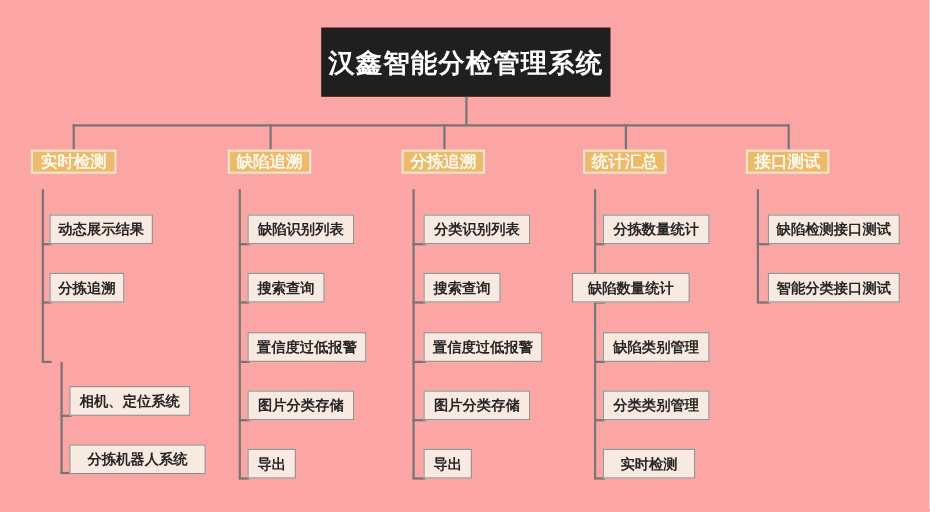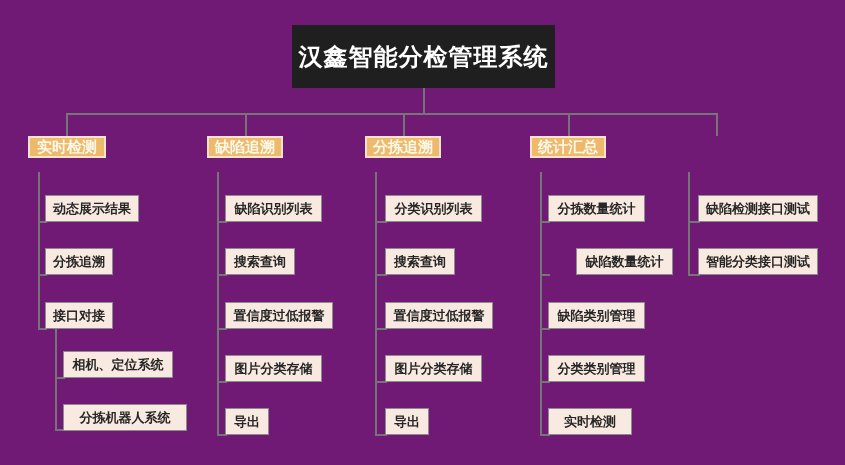--- a/index.html
+++ b/index.html
@@ -3,21 +3,21 @@
 <meta charset="utf-8">
 <style>
   :root{
     --root_bg:#1f1f1f; --root_text:#ffffff;
     --branch_bg:#edb96b; --branch_border:#f6e2cf; --branch_text:#fdf8ec;
     --leaf_bg:#f8eae0; --leaf_border:#8c8c8c; --leaf_text:#262626;
     --line:#757575;
   }
   html,body{margin:0;padding:0;background:#ffffff;}
   body{font-family:"Liberation Sans","DejaVu Sans",sans-serif;}
-  #canvas{position:relative;width:845px;height:465px;background:#701a75;overflow:hidden;}
+  #canvas{position:relative;width:845px;height:465px;background:#fca5a5;overflow:hidden;}
   .node{position:absolute;box-sizing:border-box;display:flex;align-items:center;justify-content:center;white-space:nowrap;overflow:hidden;}
   .root{background:var(--root_bg);color:var(--root_text);font-size:24px;font-weight:bold;letter-spacing:1px;}
   .branch{background:var(--branch_bg);border:2px solid var(--branch_border);color:var(--branch_text);font-size:15px;font-weight:bold;height:22px;}
   .leaf{background:var(--leaf_bg);border:1.5px solid var(--leaf_border);color:var(--leaf_text);font-size:13px;font-weight:bold;height:27px;}
   .vln{position:absolute;width:1.5px;background:var(--line);}
   .hln{position:absolute;height:1.5px;background:var(--line);}
 </style>
 </head>
 <body>
 
@@ -33,21 +33,20 @@
   <div class="vln" style="left:568px;top:113px;height:23px"></div>
   <div class="vln" style="left:716px;top:113px;height:23px"></div>
 
   <div class="node branch" style="left:28px;top:136px;width:78px">实时检测</div>
   <div class="vln" style="left:38px;top:172px;height:157px"></div>
   <div class="hln" style="left:38px;top:221px;width:9px"></div>
   <div class="hln" style="left:38px;top:274px;width:9px"></div>
   <div class="hln" style="left:38px;top:328px;width:9px"></div>
   <div class="node leaf" style="left:45px;top:195px;width:94px">动态展示结果</div>
   <div class="node leaf" style="left:45px;top:248px;width:68px">分拣追溯</div>
-  <div class="node leaf" style="left:45px;top:302px;width:68px">接口对接</div>
 
   <div class="vln" style="left:55px;top:329px;height:101px"></div>
   <div class="hln" style="left:55px;top:377px;width:10px"></div>
   <div class="hln" style="left:55px;top:429px;width:10px"></div>
   <div class="node leaf" style="left:63px;top:351px;width:110px">相机、定位系统</div>
   <div class="node leaf" style="left:63px;top:404px;width:124px">分拣机器人系统</div>
 
   <div class="node branch" style="left:207px;top:136px;width:76px">缺陷追溯</div>
   <div class="vln" style="left:217px;top:172px;height:263px"></div>
   <div class="hln" style="left:217px;top:221px;width:10px"></div>
@@ -75,24 +74,25 @@
   <div class="node leaf" style="left:385px;top:408px;width:44px">导出</div>
 
   <div class="node branch" style="left:530px;top:136px;width:76px">统计汇总</div>
   <div class="vln" style="left:540px;top:172px;height:263px"></div>
   <div class="hln" style="left:540px;top:221px;width:10px"></div>
   <div class="hln" style="left:540px;top:274px;width:10px"></div>
   <div class="hln" style="left:540px;top:328px;width:10px"></div>
   <div class="hln" style="left:540px;top:381px;width:10px"></div>
   <div class="hln" style="left:540px;top:434px;width:10px"></div>
   <div class="node leaf" style="left:548px;top:195px;width:97px">分拣数量统计</div>
-  <div class="node leaf" style="left:576px;top:248px;width:97px">缺陷数量统计</div>
+  <div class="node leaf" style="left:520px;top:248px;width:107px">缺陷数量统计</div>
   <div class="node leaf" style="left:548px;top:355px;width:97px">分类类别管理</div>
   <div class="node leaf" style="left:548px;top:302px;width:97px">缺陷类别管理</div>
   <div class="node leaf" style="left:548px;top:408px;width:84px">实时检测</div>
 
+  <div class="node branch" style="left:678px;top:136px;width:76px">接口测试</div>
   <div class="vln" style="left:688px;top:172px;height:103px"></div>
   <div class="hln" style="left:688px;top:221px;width:12px"></div>
   <div class="hln" style="left:688px;top:274px;width:12px"></div>
   <div class="node leaf" style="left:698px;top:248px;width:120px">智能分类接口测试</div>
   <div class="node leaf" style="left:698px;top:195px;width:120px">缺陷检测接口测试</div>
 
 </div>
 
 </body></html>

